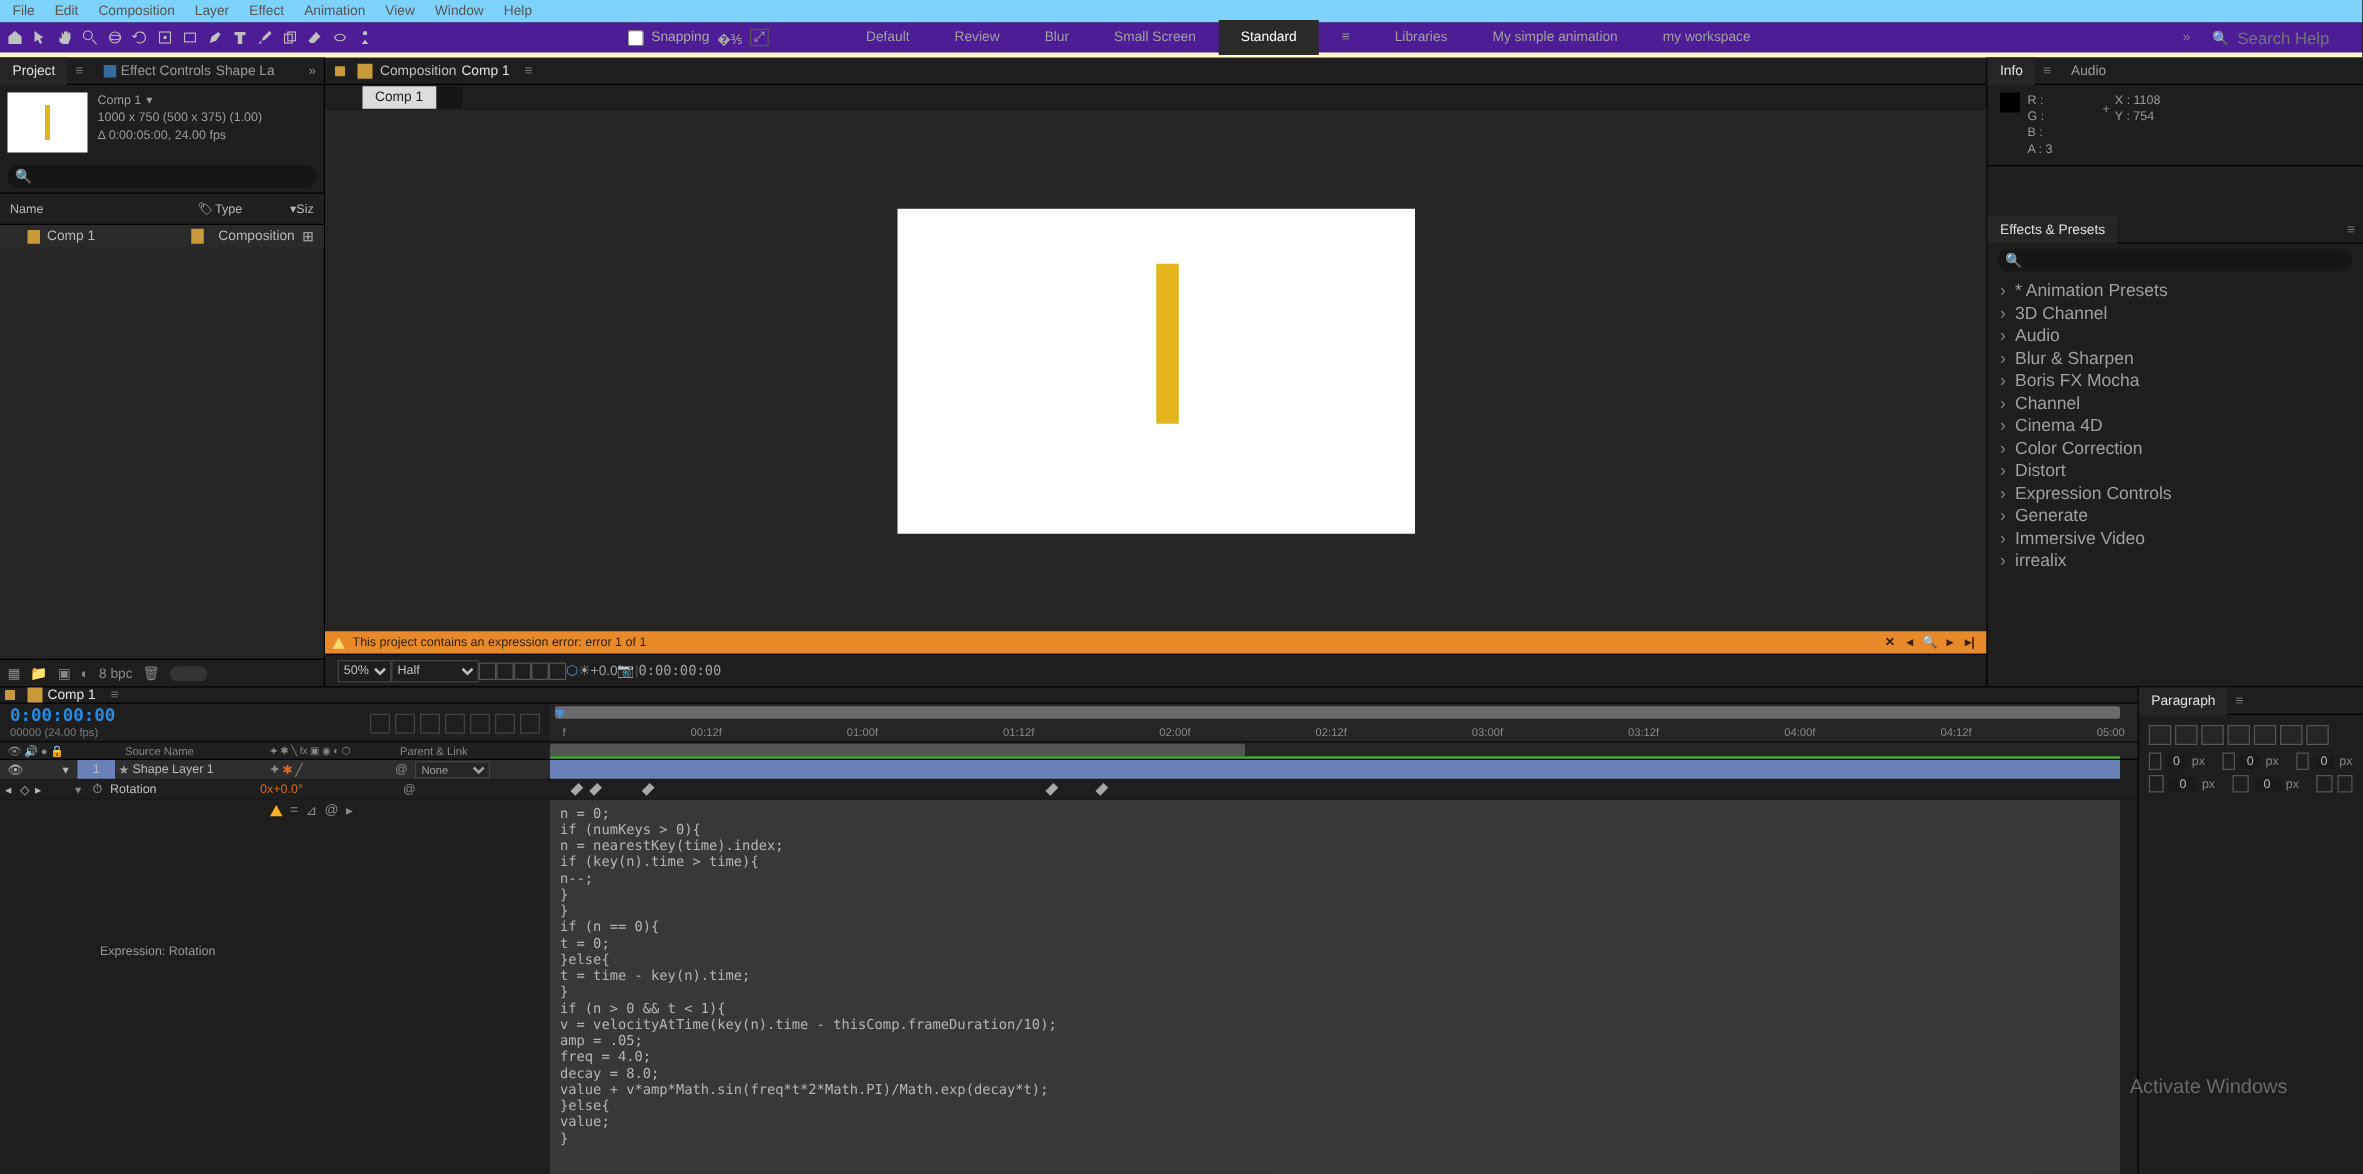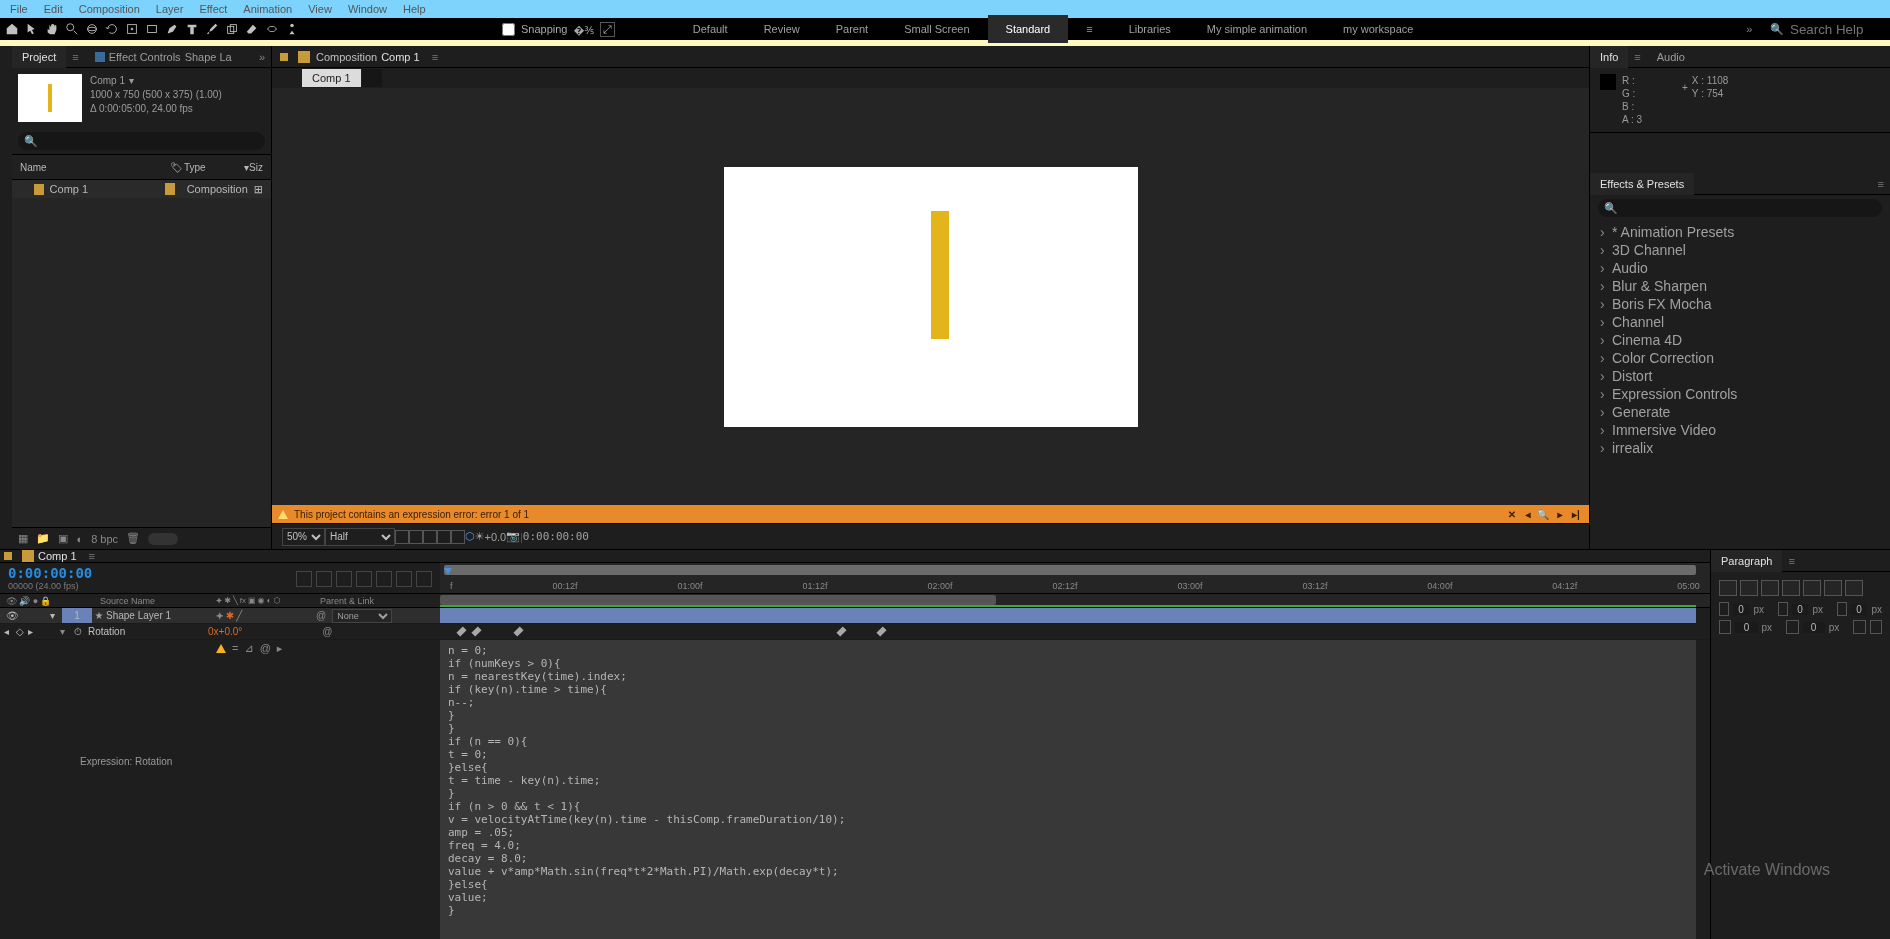--- a/index.html
+++ b/index.html
@@ -1,30 +1,30 @@
 <!DOCTYPE html>
 <html><head>
 <meta charset="utf-8">
 <style>
 * { margin:0; padding:0; box-sizing:border-box; font-family:'Segoe UI',Arial,sans-serif; }
 body { background:#1e1e1e; color:#b8b8b8; font-size:11px; width:1890px; height:939px; overflow:hidden; position:relative; }
 .menubar { height:18px; background:#7dd3fc; display:flex; align-items:center; padding-left:2px; color:#555; }
 .menubar span { padding:0 8px; cursor:default; }
-.toolbar { height:28px; background:#000000; display:flex; align-items:center; border-bottom:6px solid #fef9c3; }
+.toolbar { height:28px; background:#4c1d95; display:flex; align-items:center; border-bottom:4px solid #fef9c3; }
 .tool-icons { display:flex; align-items:center; gap:0; padding-left:2px; }
 .tool-icons .ti { width:20px; height:20px; display:flex; align-items:center; justify-content:center; color:#c0c0c0; }
 .tool-icons .ti svg { width:14px; height:14px; }
 .snapping { margin-left:200px; color:#a8a8a8; display:flex; align-items:center; gap:6px; }
 .snapping input { accent-color:#888; }
 .workspaces { display:flex; margin-left:60px; flex:1; gap:0; }
 .workspaces span { padding:0 18px; color:#a0a0a0; line-height:28px; }
 .workspaces .active { color:#fff; background:#2a2a2a; }
 .search-help { display:flex; align-items:center; padding:0 10px; color:#a0a0a0; gap:6px; }
 .search-help input { background:transparent; border:none; color:#a0a0a0; width:90px; }
-.main { display:flex; height:calc(100% - 18px - 28px - 390px);margin-left:12px; }
+.main { display:flex; height:calc(100% - 18px - 28px - 390px); }
 .left-panel { width:260px; border-right:1px solid #000; display:flex; flex-direction:column; }
 .panel-tabs { height:22px; display:flex; align-items:center; background:#1e1e1e; border-bottom:1px solid #000; }
 .tab { padding:0 10px; line-height:22px; color:#9c9c9c; }
 .tab.active { background:#252525; color:#e0e0e0; }
 .tab-menu { color:#7a7a7a; padding:0 6px; }
 .proj-info { display:flex; padding:6px; gap:8px; }
 .thumb { width:64px; height:48px; background:#fff; display:flex; align-items:center; justify-content:center; }
 .thumb .bar { width:4px; height:28px; background:#e3b41b; }
 .proj-meta { font-size:10px; line-height:14px; color:#9c9c9c; }
 .proj-meta .comp-name { display:flex; align-items:center; gap:4px; }
@@ -219,21 +219,21 @@
   </div>
   <div class="snapping">
     <input type="checkbox" style="">
     <span>Snapping</span>
     <span>�⅗</span>
     <span style="border:1px solid #555;padding:0 2px">⤢</span>
   </div>
   <div class="workspaces" id="workspaces">
       <span>Default</span>
       <span>Review</span>
-      <span>Parent</span>
+      <span>Blur</span>
       <span>Small Screen</span>
       <span class="active">Standard</span>
       <span>≡</span>
       <span>Libraries</span>
       <span>My simple animation</span>
       <span>my workspace</span>
     </div>
   <span style="padding:0 8px;color:#888">»</span>
   <div class="search-help">
     <span>🔍</span>

